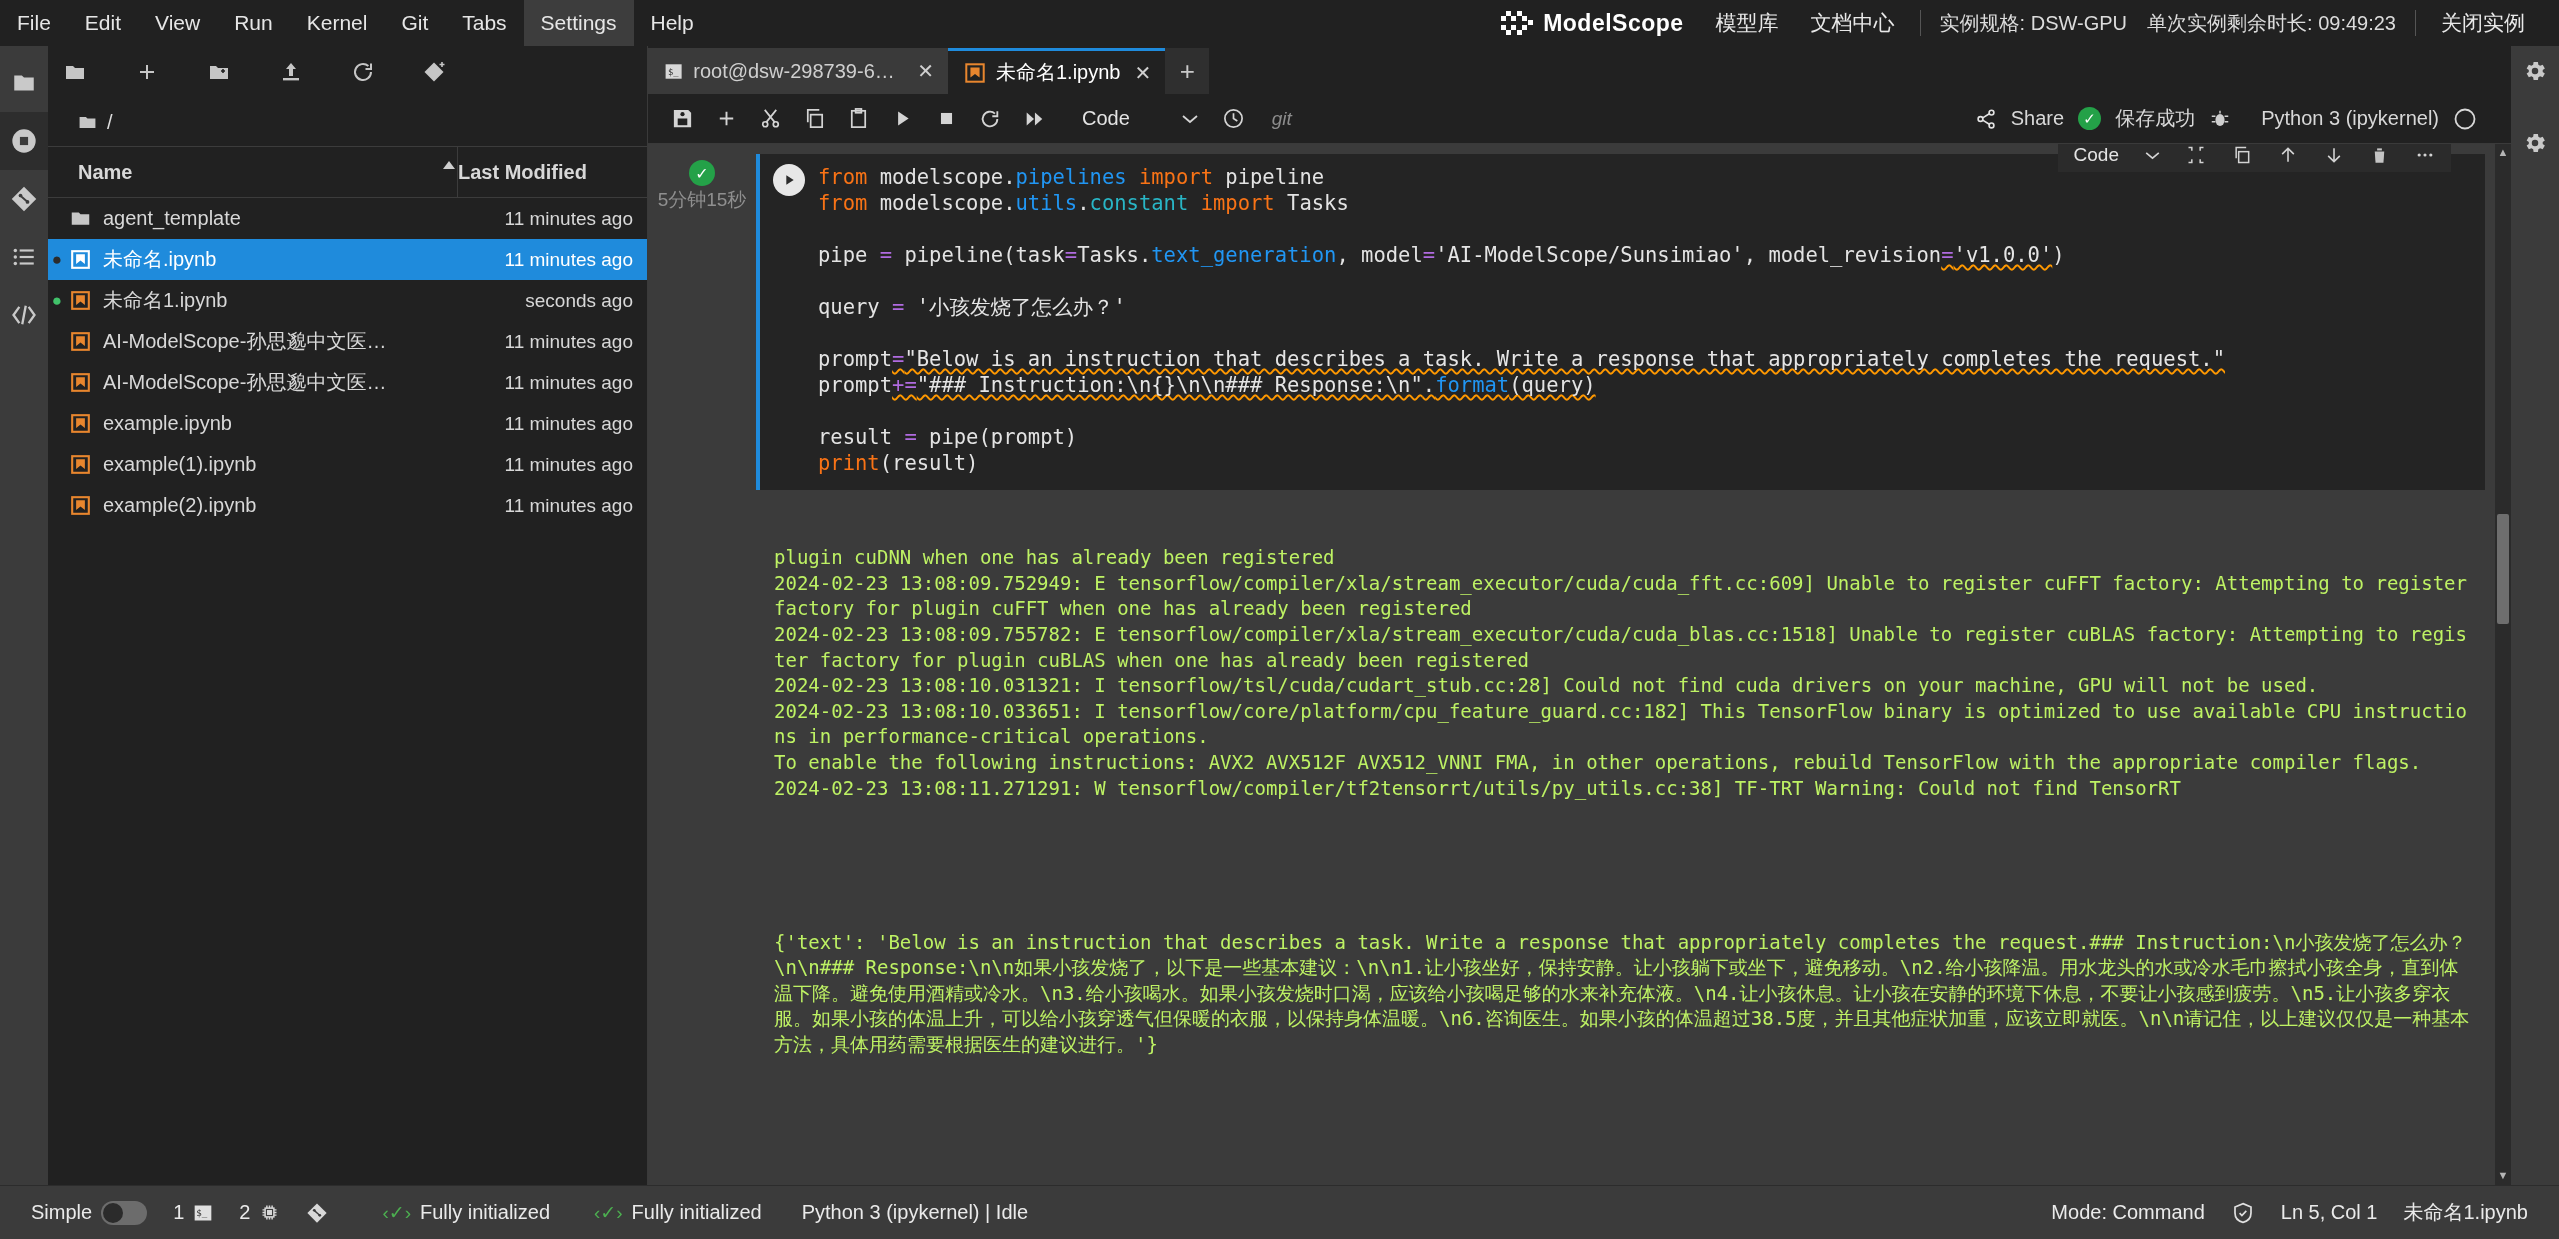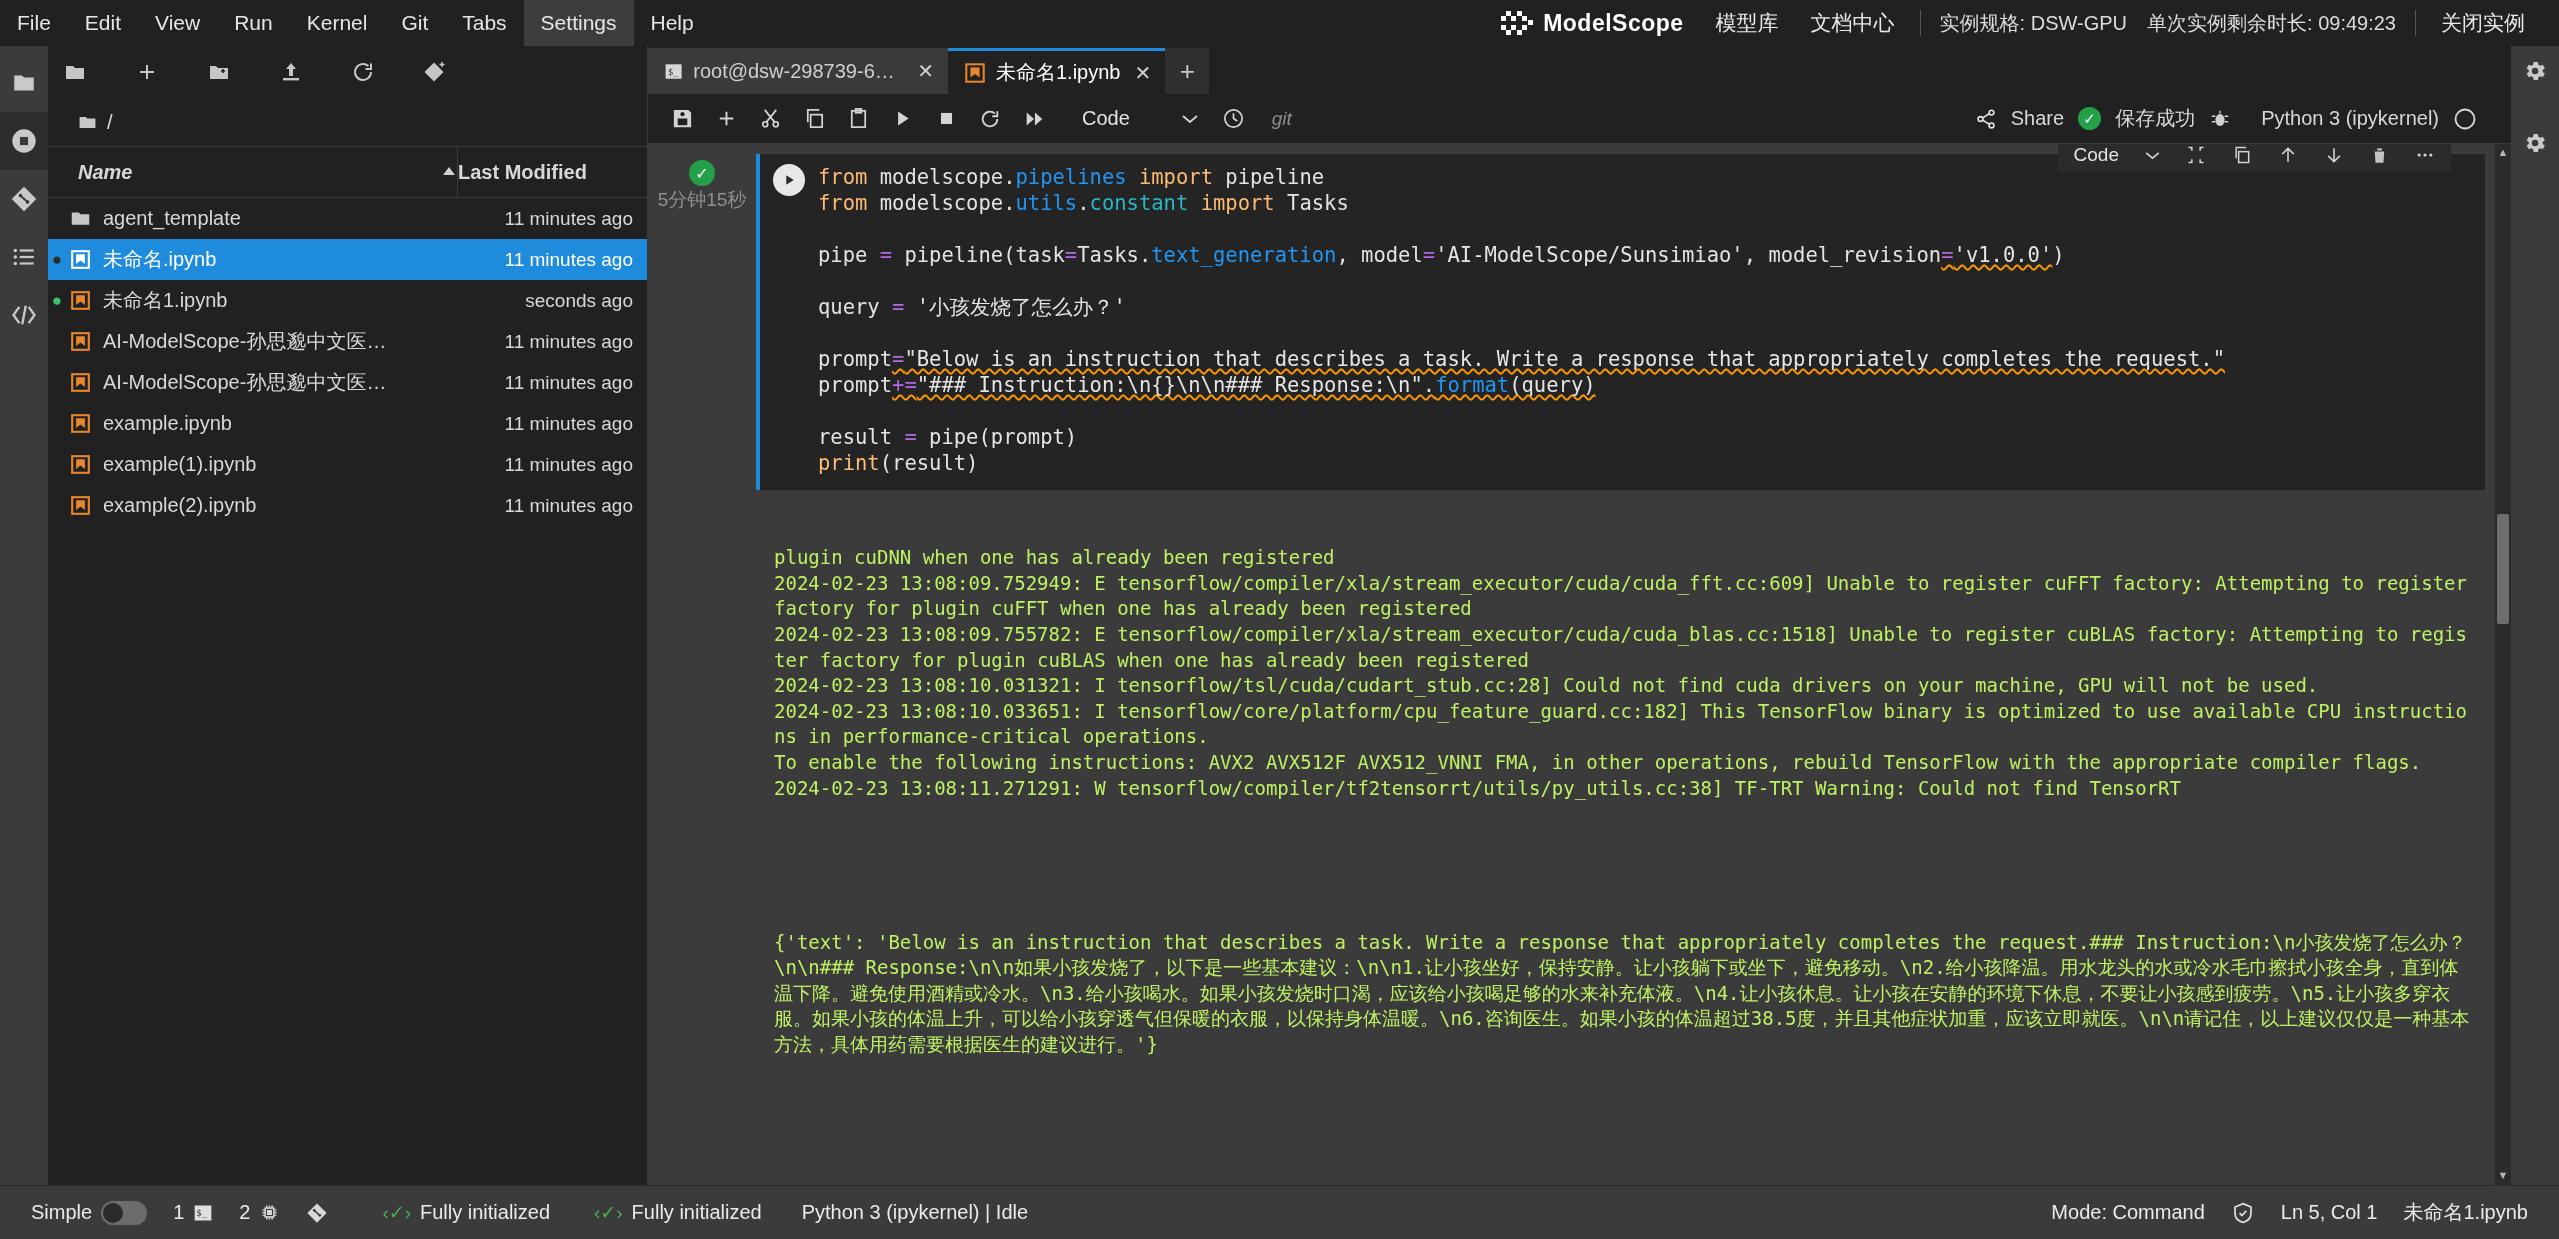--- a/index.html
+++ b/index.html
@@ -27,21 +27,21 @@
   .rail-btn.sel { background:#2d2d2d; }
 
   
   #browser { width:600px; background:#212121; border-right:1px solid #3a3a3a; display:flex; flex-direction:column; flex:0 0 600px; }
   #browser-tools { height:52px; display:flex; align-items:center; padding:0 14px; gap:46px; }
   .tool-ic { width:26px; height:26px; display:flex; align-items:center; justify-content:center; color:#c6c6c6; }
   #filter-wrap { margin:4px 16px 10px 16px; height:46px; border:1px solid #5a5a5a; display:flex; align-items:center; padding:0 12px; }
   #filter-input { flex:1; background:transparent; border:none; outline:none; color:#bdbdbd; font-size:20px; font-family:"Liberation Sans",sans-serif; }
   #breadcrumb { height:48px; display:flex; align-items:center; gap:10px; padding:0 30px; font-size:20px; color:#ddd; }
   #fb-head { display:flex; border-top:1px solid #3c3c3c; border-bottom:1px solid #3c3c3c; height:52px; align-items:center; font-weight:bold; font-size:20px; }
-  #fb-head .c-name { flex:1; padding-left:30px; display:flex; align-items:center; gap:10px;font-style:italic; }
+  #fb-head .c-name { flex:1; padding-left:30px; display:flex; gap:10px; }
   #fb-head .c-mod { width:190px; padding-right:4px; border-left:1px solid #3c3c3c; height:100%; display:flex; align-items:center; }
   .fb-row { display:flex; height:41px; align-items:center; font-size:20px; }
   .fb-row.sel { background:#1f8bdc; color:#fff; }
   .fb-row .dot { width:18px; text-align:center; font-size:17px; }
   .fb-row .ic { width:28px; display:flex; align-items:center; justify-content:center; }
   .fb-row .nm { flex:1; padding-left:9px; white-space:nowrap; overflow:hidden; text-overflow:ellipsis; }
   .fb-row .md { width:190px; text-align:right; padding-right:14px; font-size:19px; }
 
   
   #nbpanel { flex:1; display:flex; flex-direction:column; background:#212121; min-width:0; }
@@ -64,21 +64,21 @@
   #nbscroll { flex:1; padding:10px 0 0 0; position:relative; min-width:0; }
 
   .cell { display:flex; margin:0 26px 0 0; }
   .gutter { width:108px; flex:0 0 108px; padding-top:6px; text-align:center; }
   .gutter .chk { width:26px;height:26px;border-radius:50%;background:#24a148;color:#fff;font-size:16px;display:flex;align-items:center;justify-content:center;margin:0 auto; }
   .gutter .elapsed { font-size:19px; color:#8f8f8f; line-height:1.12; margin-top:3px; word-break:break-all; padding:0 6px; }
   .cellbox { flex:1; min-width:0; background:#242424; border-left:4px solid #1f8bdc; display:flex; }
   .runbtn { width:58px; padding-top:10px; display:flex; justify-content:center; align-items:flex-start; }
   .runcircle { width:32px;height:32px;border-radius:50%;background:#e7e7e7;display:flex;align-items:center;justify-content:center; }
   pre.code { flex:1; font-family:"DejaVu Sans Mono", monospace; font-size:20.5px; line-height:26px; color:#e3e3e3; padding:10px 0 14px 0; white-space:pre; overflow:hidden; }
-  .k  { color:#fdba74; }        
+  .k  { color:#f97316; }        
   .mo { color:#2196f3; }        
   .cy { color:#29b6c6; }        
   .st { color:#e5e5e5; }        
   .op { color:#b06be0; }        
   .fn { color:#2196f3; }
   .err { text-decoration:underline wavy #ff9800; text-decoration-skip-ink:none; }
 
   
   #outwrap { margin:0 26px 0 108px; background:#3b3b3b; border-left:4px solid transparent; position:relative; }
   #outbox { background:#3b3b3b; font-family:"DejaVu Sans Mono", monospace; font-size:19px; line-height:25.6px; color:#bef264; padding:4px 10px 6px 14px; white-space:pre-wrap; word-break:break-all; }

